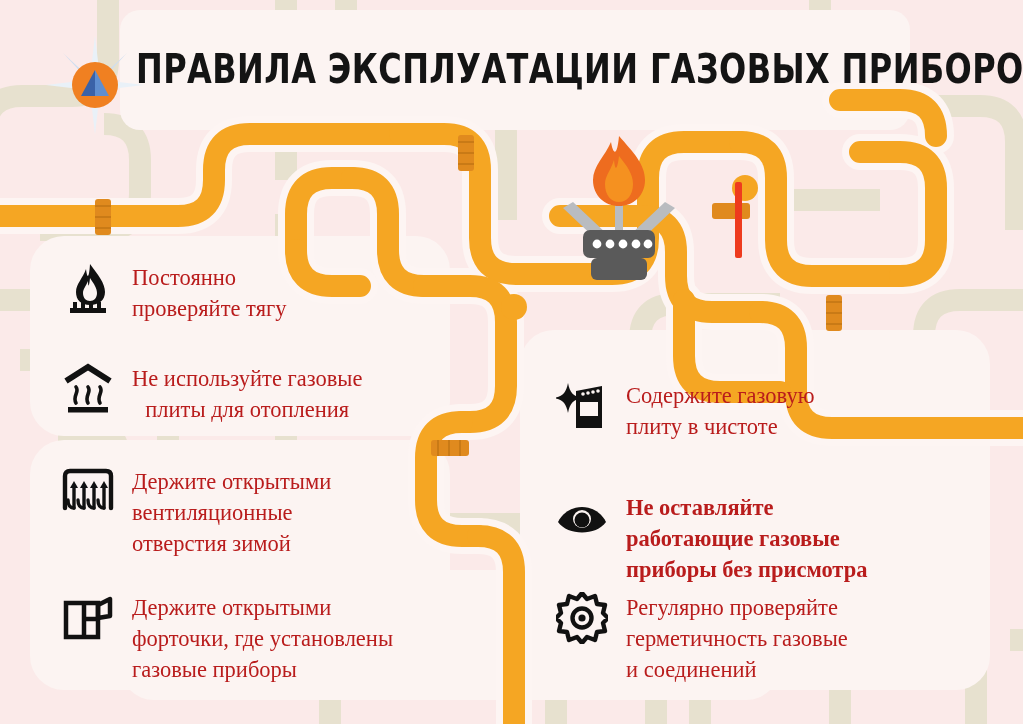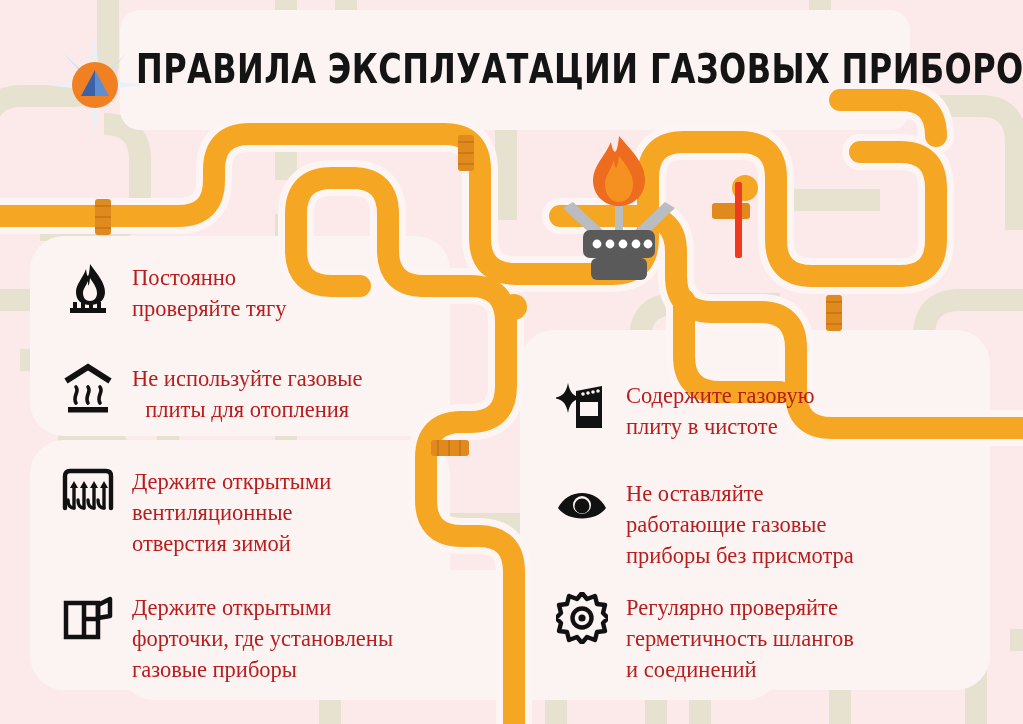--- a/index.html
+++ b/index.html
@@ -48,21 +48,21 @@
     white-space:pre-line;
   }
   .col-left .txt{max-width:330px;}
   .col-right .txt{max-width:330px;}
 
   #item-0{left:62px;top:262px;}
   #item-1{left:62px;top:363px;text-align:center;}
   #item-2{left:62px;top:466px;}
   #item-3{left:62px;top:592px;}
   #item-4{left:556px;top:380px;}
-  #item-5{left:556px;top:478px;}
+  #item-5{left:556px;top:492px;font-weight:bold;}
   #item-6{left:556px;top:592px;}
 
   .stove{position:absolute;left:553px;top:132px;width:132px;height:148px;z-index:4;}
 </style>
 </head>
 <body>
 
 <div class="stage">
 
   <div class="bg-layer">
@@ -320,17 +320,17 @@
 приборы без присмотра</div>
   </div>
 
   <div class="item col-right" id="item-6">
     <svg class="ico" viewBox="0 0 52 52">
       <path d="M26 1 L31 7 L39 4 L41 12 L49 13 L47 21 L52 26 L47 31 L49 39 L41 40 L39 48 L31 45 L26 51 L21 45 L13 48 L11 40 L3 39 L5 31 L0 26 L5 21 L3 13 L11 12 L13 4 L21 7 Z" fill="none" stroke="#111" stroke-width="4.4" stroke-linejoin="round"></path>
       <circle cx="26" cy="26" r="9.5" fill="none" stroke="#111" stroke-width="4.4"></circle>
       <circle cx="26" cy="26" r="3.6" fill="#111"></circle>
     </svg>
     <div class="txt">Регулярно проверяйте
-герметичность шлангов
+герметичность газовые
 и соединений</div>
   </div>
 
 </div>
 
 </body></html>

